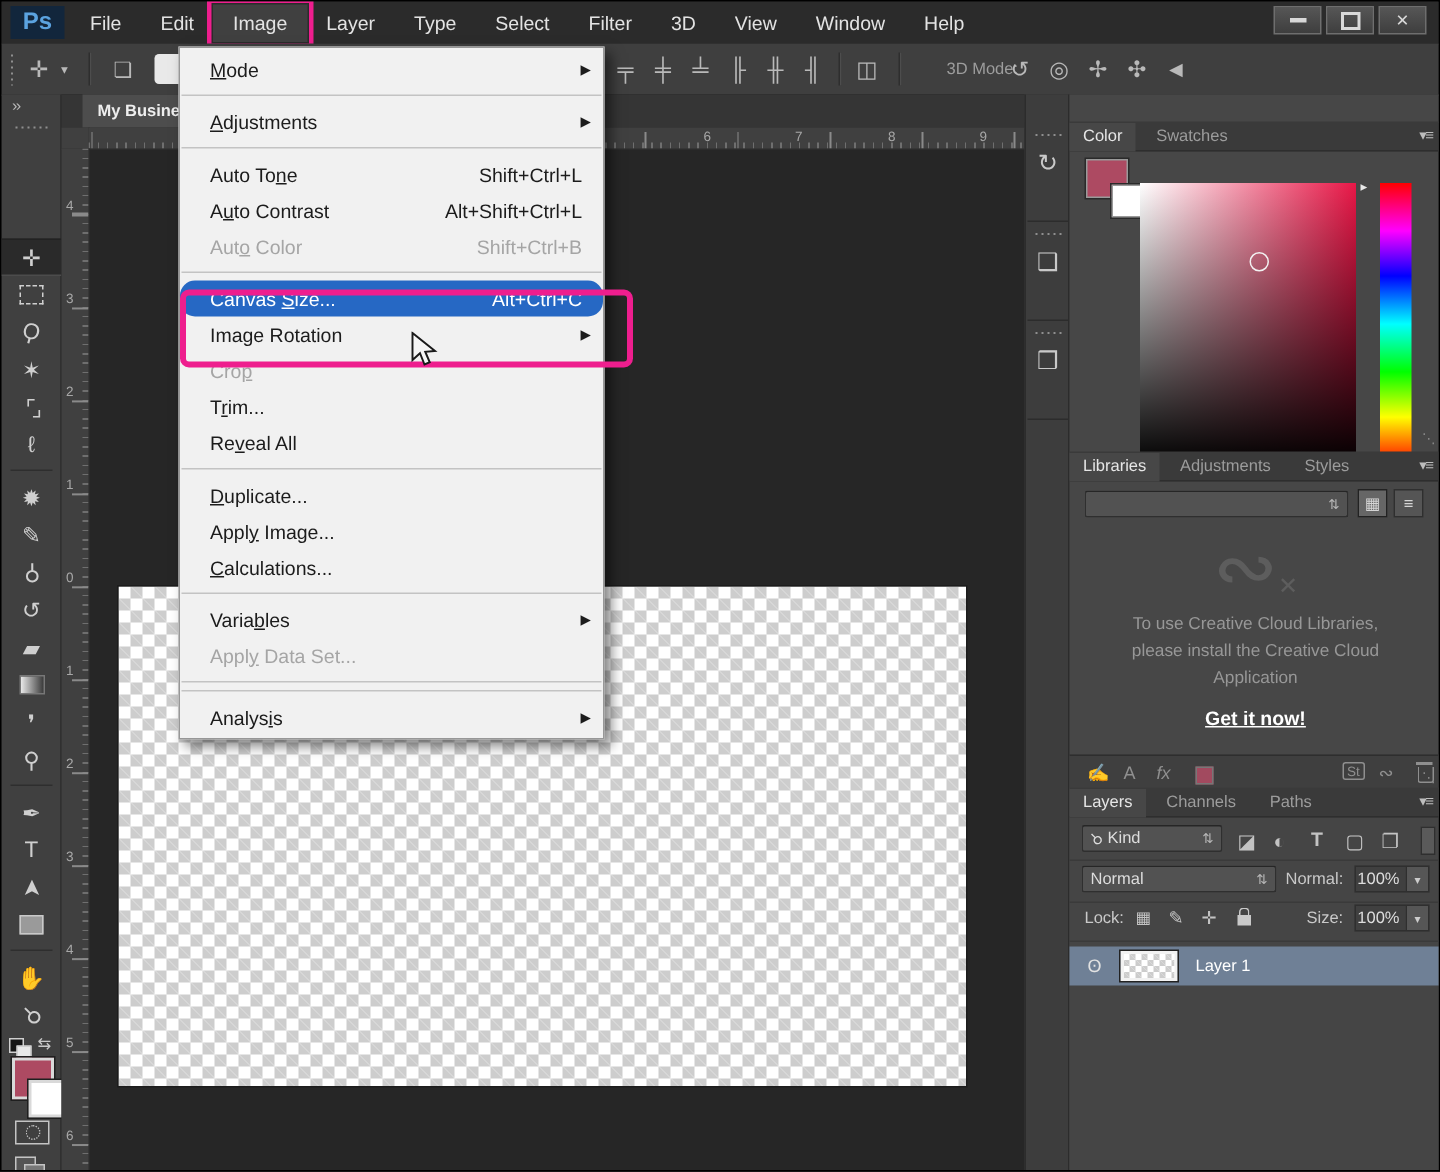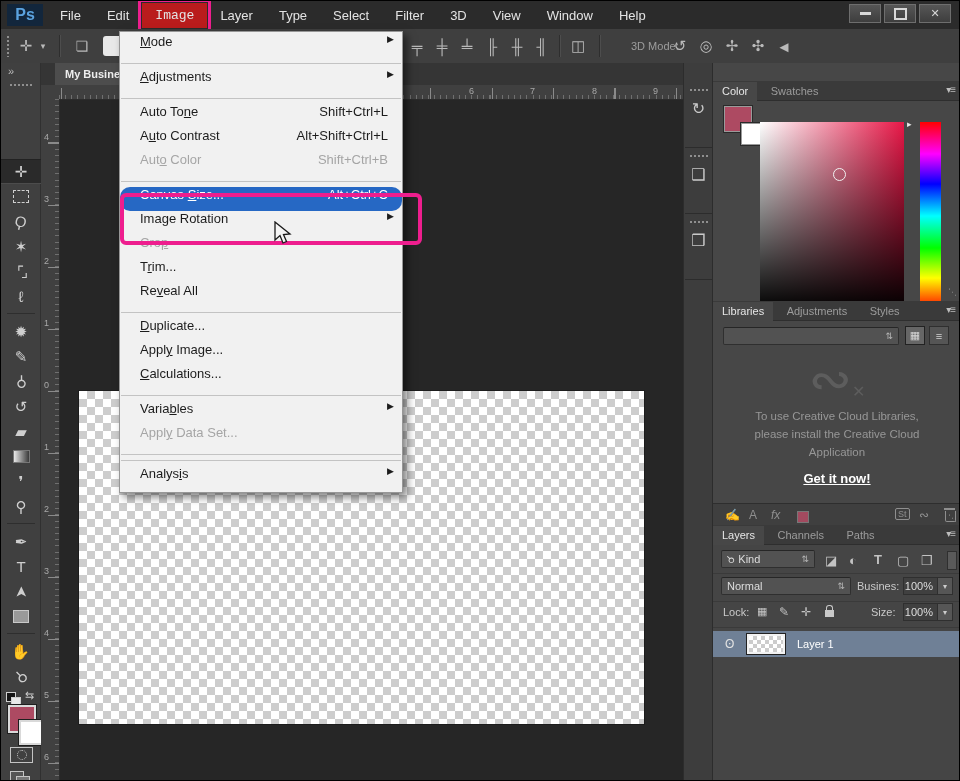--- a/index.html
+++ b/index.html
@@ -7,21 +7,21 @@
        font-family:"Liberation Sans",sans-serif;border:1px solid #000;box-sizing:border-box;}
   .abs{position:absolute;}
   .nosel{user-select:none;}
 
   
   #titlebar{left:0;top:0;width:960px;height:28px;background:#2b2b2b;border-bottom:1px solid #1d1d1d;}
   #ps-logo{left:6px;top:3px;width:36px;height:22px;background:#12263c;color:#5ba3e0;
            font-weight:bold;font-size:16px;text-align:center;line-height:22px;}
   #menubar-items{left:46px;top:0;height:28px;display:flex;align-items:center;}
   .mb-item{position:relative;color:#e3e3e3;font-size:13px;padding:5px 13px;cursor:default;}
-  .mb-item.active{background:#b91c1c;font-family:Liberation Mono, monospace;}
+  .mb-item.active{background:#404040;}
   .mb-annotation{position:absolute;left:-4px;top:-4px;right:-4px;bottom:-4px;
                  border:3px solid #ee1e8e;pointer-events:none;}
   .winbtn{width:32px;height:19px;background:linear-gradient(#565656,#3e3e3e);
           border:1px solid #6e6e6e;box-sizing:border-box;display:flex;align-items:center;
           justify-content:center;color:#d8d8d8;font-size:11px;}
   #winbtns{right:10px;top:3px;display:flex;gap:3px;}
   .glyph-min{width:11px;height:3px;background:#d8d8d8;}
   .glyph-max{width:9px;height:8px;border:2px solid #d8d8d8;}
 
   
@@ -128,21 +128,21 @@
   #layer-thumb{width:38px;height:20px;background:#fff;border:2px solid #f2f2f2;outline:1px solid #222;box-sizing:border-box;margin-left:34px;
      background-image:linear-gradient(45deg,#ccc 25%,transparent 25%,transparent 75%,#ccc 75%),
                       linear-gradient(45deg,#ccc 25%,transparent 25%,transparent 75%,#ccc 75%);
      background-size:8px 8px;background-position:0 0,4px 4px;}
   #layer-name{color:#fff;font-size:11px;margin-left:12px;}
   #eye{position:absolute;left:12px;color:#e2e2e2;font-size:12px;}
 
   
   #image-menu{left:118px;top:30px;width:282px;background:#f1f1f1;border:1px solid #979797;
       box-shadow:4px 4px 8px rgba(0,0,0,.5);padding:2px 0;z-index:50;}
-  .menu-item{position:relative;height:24px;display:flex;align-items:flex-start;font-size:13px;color:#1c1c1c;padding:0 14px 0 20px;}
+  .menu-item{position:relative;height:24px;display:flex;align-items:center;font-size:13px;color:#1c1c1c;padding:0 14px 0 20px;}
   .menu-item .mi-label{flex:1;}
   .menu-item .mi-shortcut{text-align:right;}
   .menu-item .mi-arrow{position:absolute;right:8px;font-size:9px;}
   .menu-item.dis{color:#a5a5a5;}
   .menu-item.hl{background:#2668c4;color:#fff;}
   .menu-sep{height:1px;background:#c3c3c3;margin:5px 1px;}
   .menu-item u{text-decoration:underline;}
 
   #annotation-canvas{left:119px;top:192px;width:294px;height:44px;border:4px solid #ee1e8e;border-radius:6px;
       z-index:60;pointer-events:none;}
@@ -405,21 +405,21 @@
       <div class="gray-ic" style="left:184px;top:28px;">▢</div>
       <div class="gray-ic" style="left:208px;top:28px;">❐</div>
       <div class="abs" style="left:234px;top:26px;width:8px;height:17px;background:#5a5a5a;border:1px solid #2f2f2f;"></div>
       <div class="abs" style="left:0;top:48px;width:248px;height:1px;background:#3a3a3a;"></div>
 
       <div class="combo" style="left:8px;top:52px;width:130px;">
         <span>Normal</span>
           <span class="spring"></span>
           <span class="step">⇅</span>
       </div>
-      <div class="plabel" style="left:144px;top:55px;">Busines:</div>
+      <div class="plabel" style="left:144px;top:55px;">Normal:</div>
       <div class="valbox" style="left:190px;top:52px;width:50px;">
         <span class="v">100%</span>
           <span class="c">▾</span>
       </div>
       <div class="abs" style="left:0;top:76px;width:248px;height:1px;background:#3a3a3a;"></div>
 
       <div class="plabel" style="left:10px;top:81px;">Lock:</div>
       <div class="gray-ic" style="left:44px;top:80px;font-size:11px;">▦</div>
       <div class="gray-ic" style="left:66px;top:80px;font-size:12px;">✎</div>
       <div class="gray-ic" style="left:88px;top:80px;font-size:12px;">✛</div>

